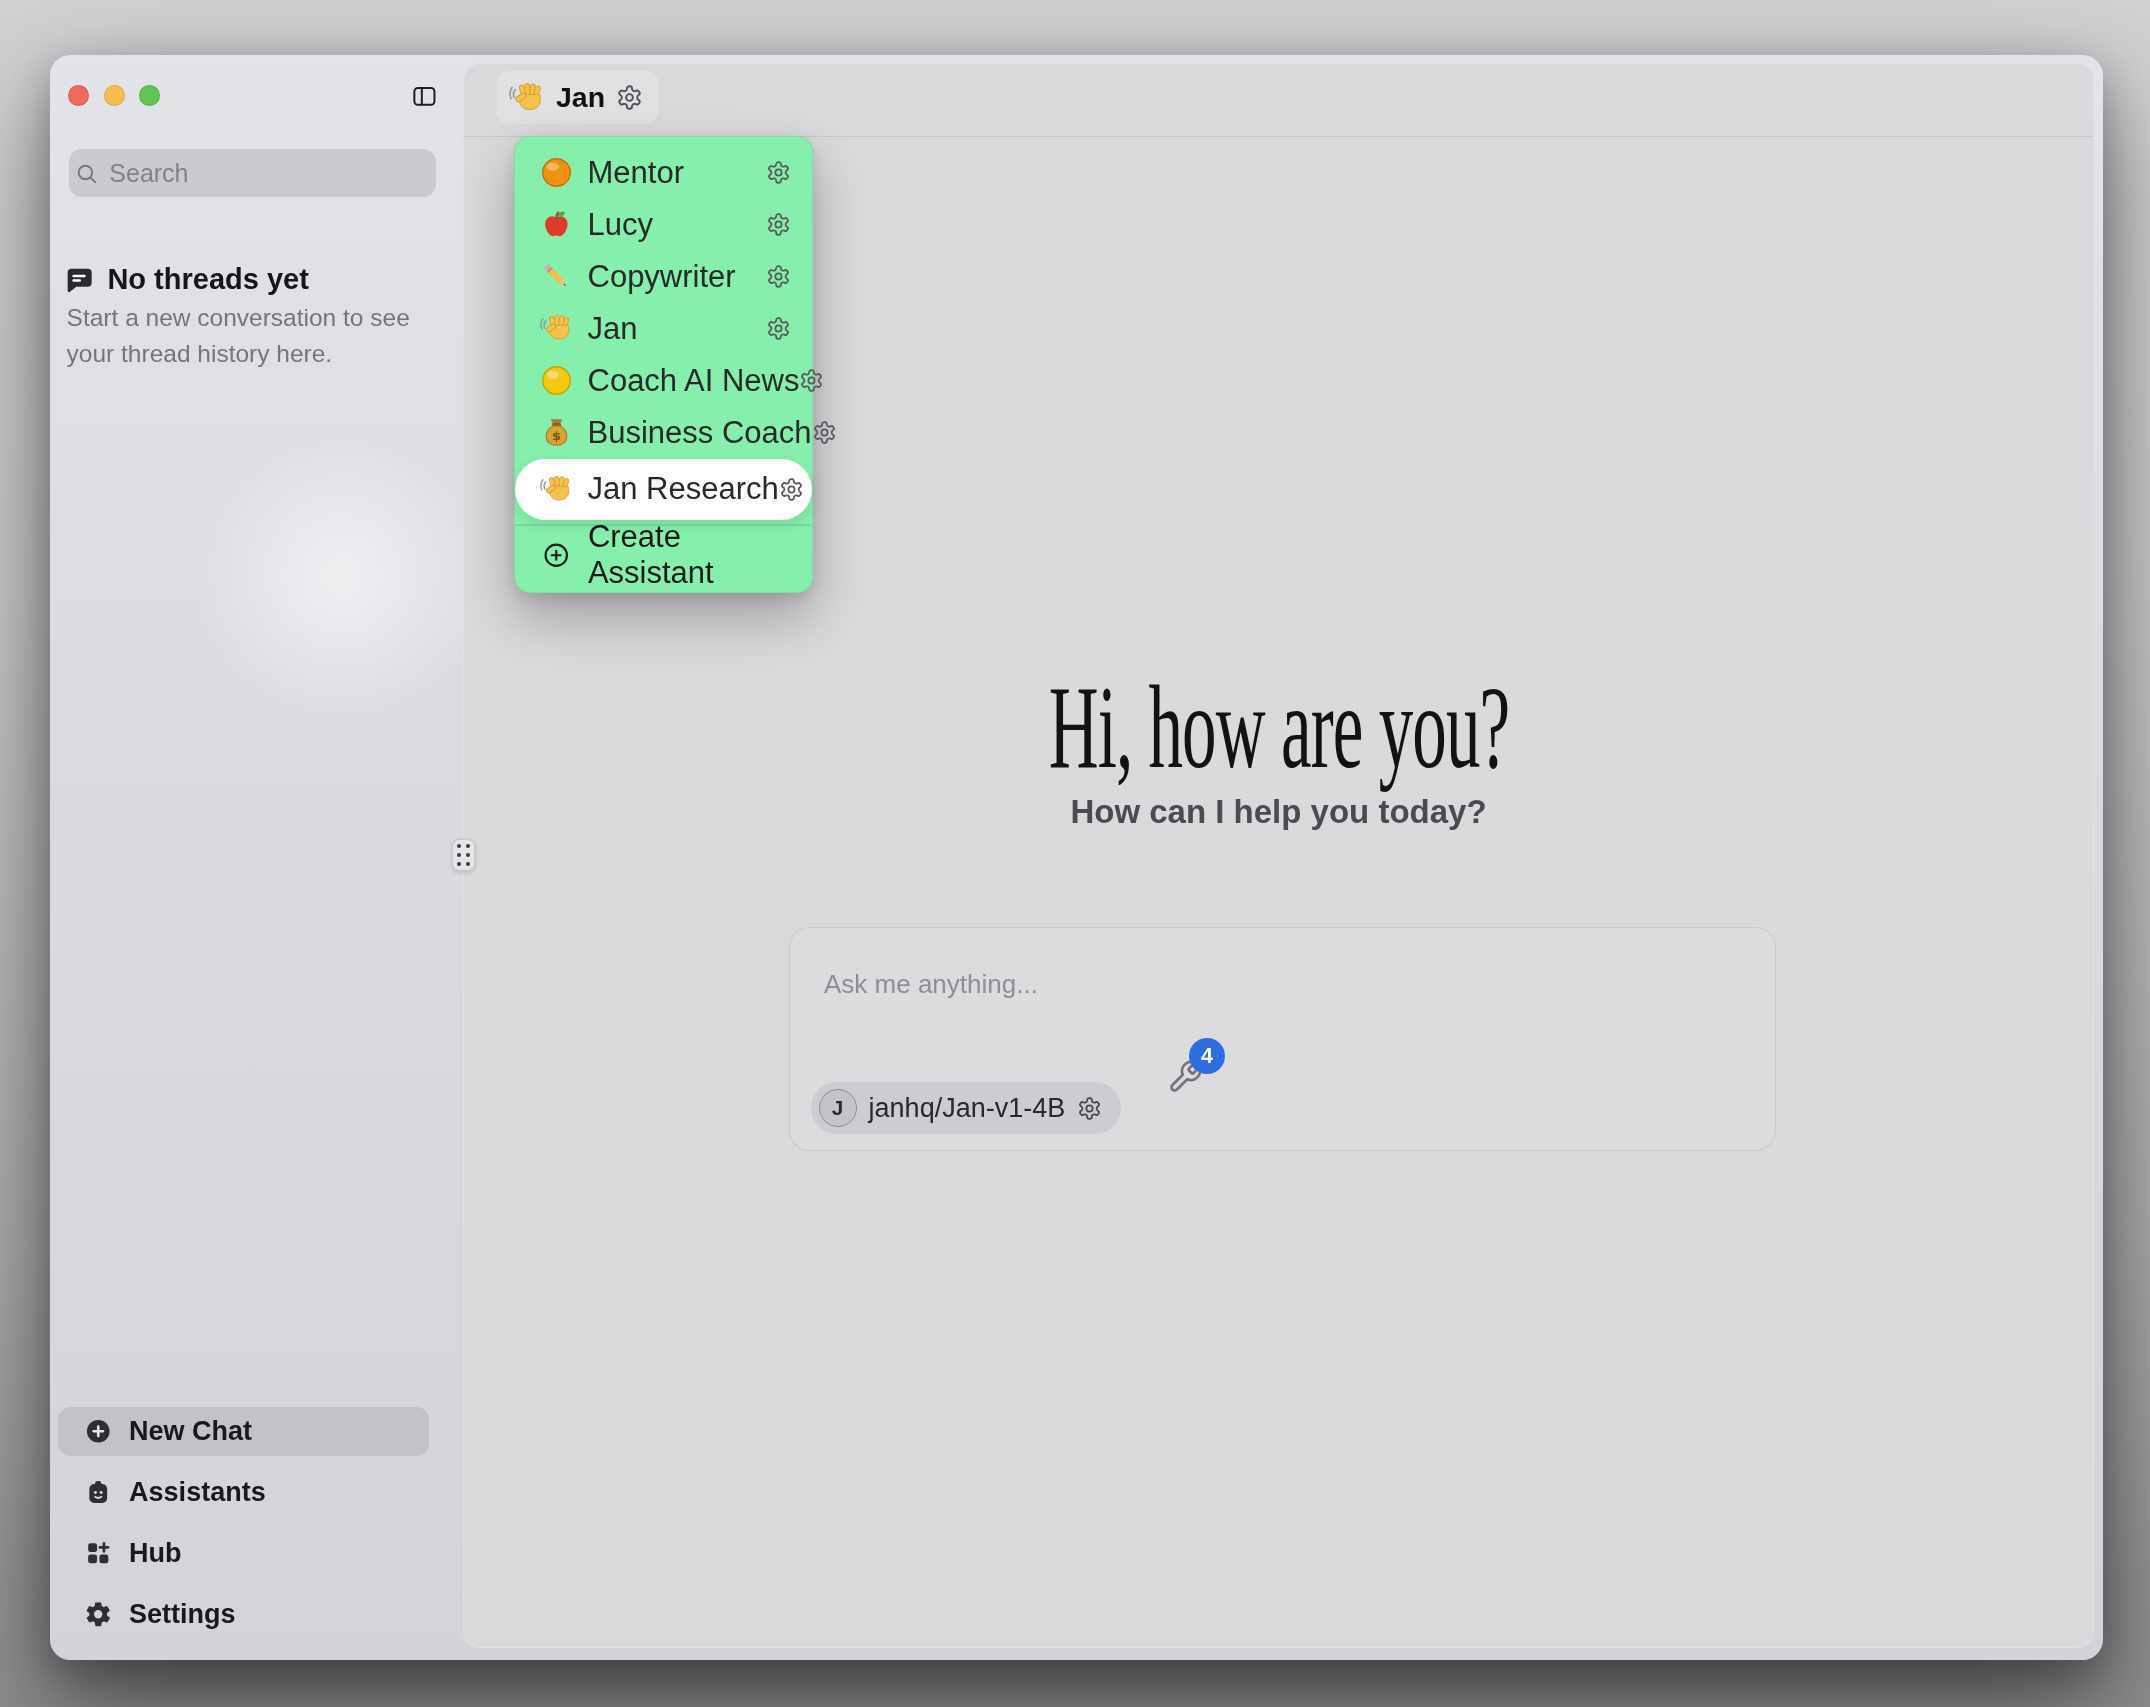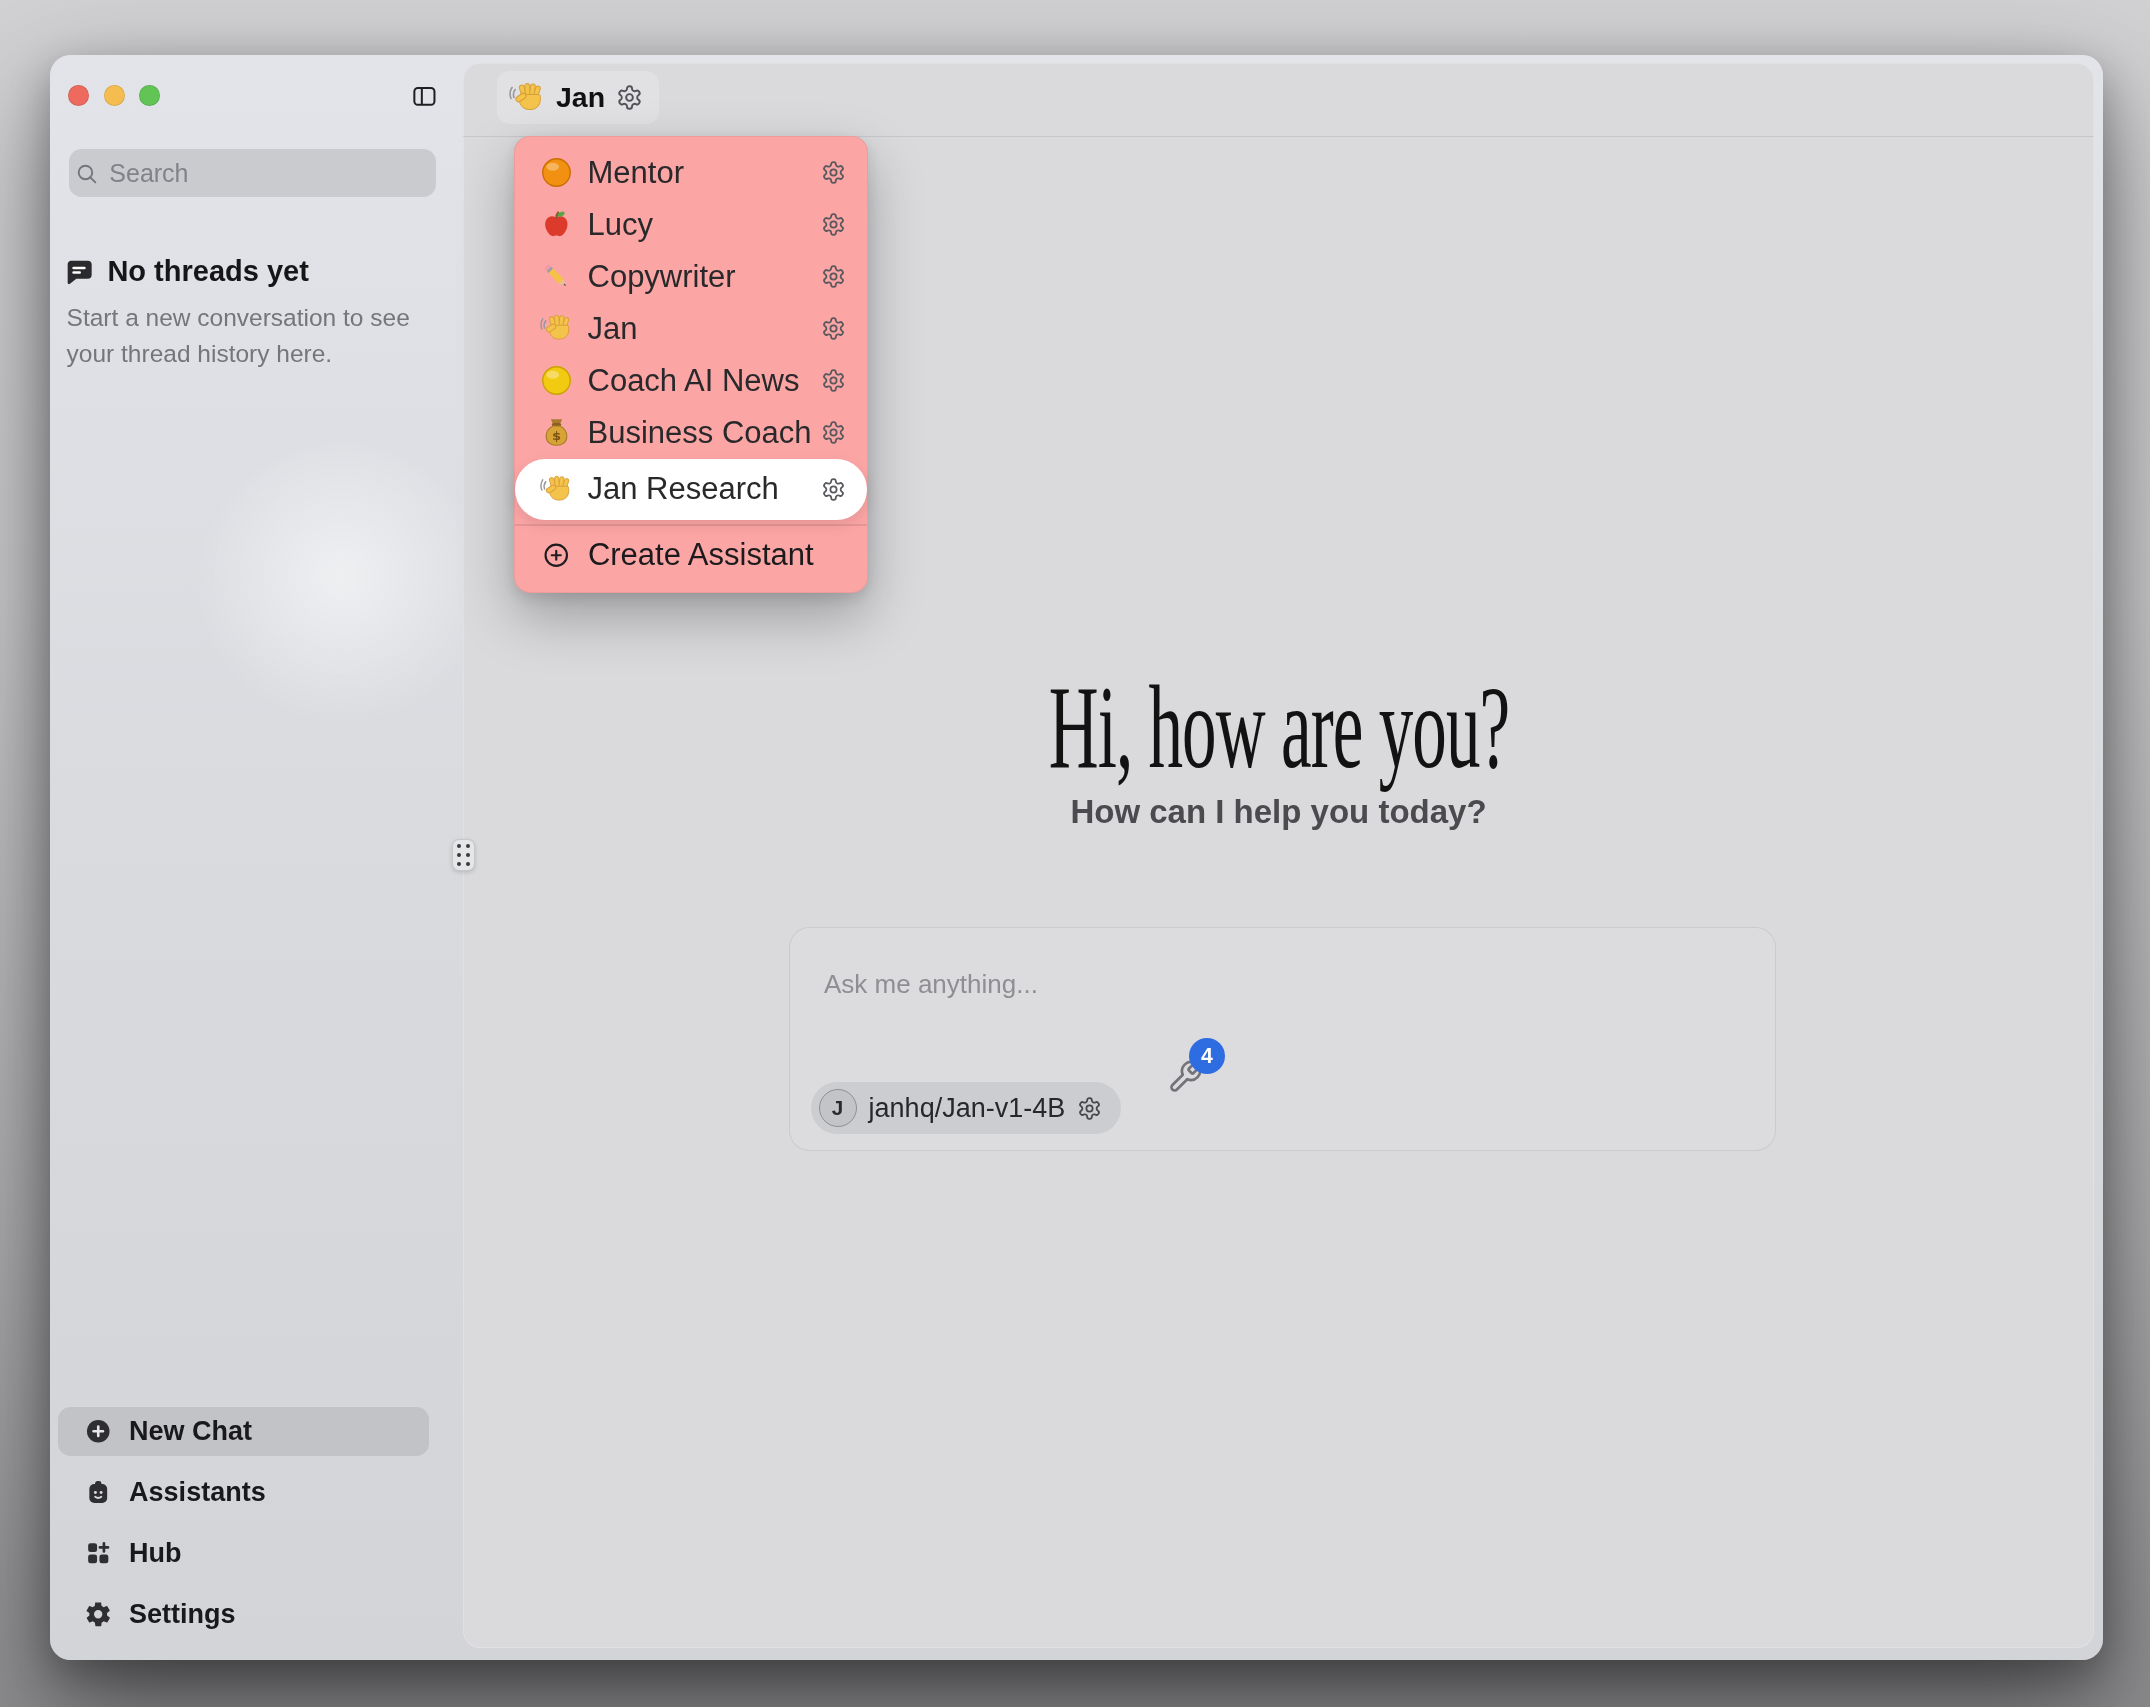--- a/index.html
+++ b/index.html
@@ -15,21 +15,21 @@
   .tl{position:absolute;top:30px;width:21.3px;height:21.3px;border-radius:50%;border:none;padding:0;cursor:default;
       box-shadow:inset 0 0 0 0.8px rgba(0,0,0,.12);}
   .tl.red{left:18px;background:#ee6a5f;}
   .tl.yellow{left:54px;background:#f5bd4f;}
   .tl.green{left:89px;background:#61c455;}
   .sidebar-toggle{position:absolute;left:358px;top:26px;width:32px;height:30px;background:none;border:none;padding:1.6px;}
   .search{position:absolute;left:19px;top:94px;width:367px;height:48px;border-radius:12.6px;background:#c9cbcf;
     display:flex;align-items:center;gap:10.3px;padding-left:5px;}
   .search .ph{font-size:25px;color:#82828a;}
   .search .ic{width:25px;height:25px;}
-  .empty-row{position:absolute;left:13.4px;top:200px;display:flex;align-items:flex-end;gap:12px;}
+  .empty-row{position:absolute;left:13.4px;top:208px;display:flex;align-items:flex-end;gap:12px;}
   .empty-row .ic{width:32px;height:32px;}
   .empty-title{font-size:29px;font-weight:700;color:#161618;}
   .empty-desc{position:absolute;left:16.6px;top:245px;width:371px;font-size:24.5px;line-height:36px;color:#75757c;}
   .blur-spot{position:absolute;left:146px;top:391px;width:292px;height:292px;border-radius:50%;
     background:radial-gradient(circle at 50% 45%,rgba(255,255,255,.55),rgba(255,255,255,0) 70%);filter:blur(6.3px);}
   .nav{position:absolute;left:8px;top:1352px;width:371px;display:flex;flex-direction:column;gap:12px;}
   .nav-item{height:49px;border-radius:12.6px;display:flex;align-items:center;gap:16.6px;padding-left:26px;
     font-size:27px;font-weight:600;color:#19191b;}
   .nav-item.active{background:#c2c3c7;}
   .nav-item .ic{width:28.5px;height:28.5px;flex:0 0 28.5px;}
@@ -42,21 +42,21 @@
   
   .panel{position:absolute;left:413px;top:8px;width:1631px;height:1585px;background:#dadadc;border-radius:17.4px;
     box-shadow:inset 0 0 0 0.8px rgba(255,255,255,.25);}
   .panel-header{position:absolute;left:0;right:0;top:0;height:74px;border-bottom:1.6px solid rgba(0,0,0,.08);}
   .assistant-pill{position:absolute;left:34px;top:8px;height:53px;border-radius:12.6px;background:#e1e1e4;
     display:flex;align-items:center;gap:11px;padding:0 16px 0 12px;border:none;}
   .assistant-pill .emoji{width:36px;height:36px;}
   .assistant-pill .lbl{font-size:28.5px;font-weight:600;color:#111113;}
   .assistant-pill .gear{width:27px;height:27px;color:#515157;}
 
-  .menu{position:absolute;left:51px;top:73px;width:354px;border-radius:16px;background:#fca5a5;
+  .menu{position:absolute;left:51px;top:73px;width:299px;border-radius:16px;background:#86efac;
     border:0.8px solid rgba(0,0,0,.06);padding:9.5px 0 11px;z-index:10;
     box-shadow:0 24px 55px rgba(0,0,0,.28),0 4.7px 12.6px rgba(0,0,0,.10);}
   .menu-item{height:52px;display:flex;align-items:center;}
   .menu-item .emoji{width:33px;height:33px;flex:0 0 33px;margin-left:24.5px;}
   .menu-item .lbl{margin-left:15px;font-size:31px;color:#29292b;font-weight:500;white-space:nowrap;}
   .menu-item .gear{margin-left:auto;margin-right:20.6px;width:25px;height:25px;color:#58585d;background:none;border:none;padding:0;flex:0 0 25px;}
   .menu-item.highlighted{height:61px;background:#ffffff;border-radius:31px;box-shadow:0 4.7px 14.2px rgba(0,0,0,.10);}
   .menu-sep{height:1.6px;background:rgba(0,0,0,.09);margin:4.7px 0 3.2px;}
   .menu-footer{height:52px;display:flex;align-items:center;}
   .menu-footer .ic{width:28.5px;height:28.5px;flex:0 0 28.5px;margin-left:27px;color:#1d1d1f;}

